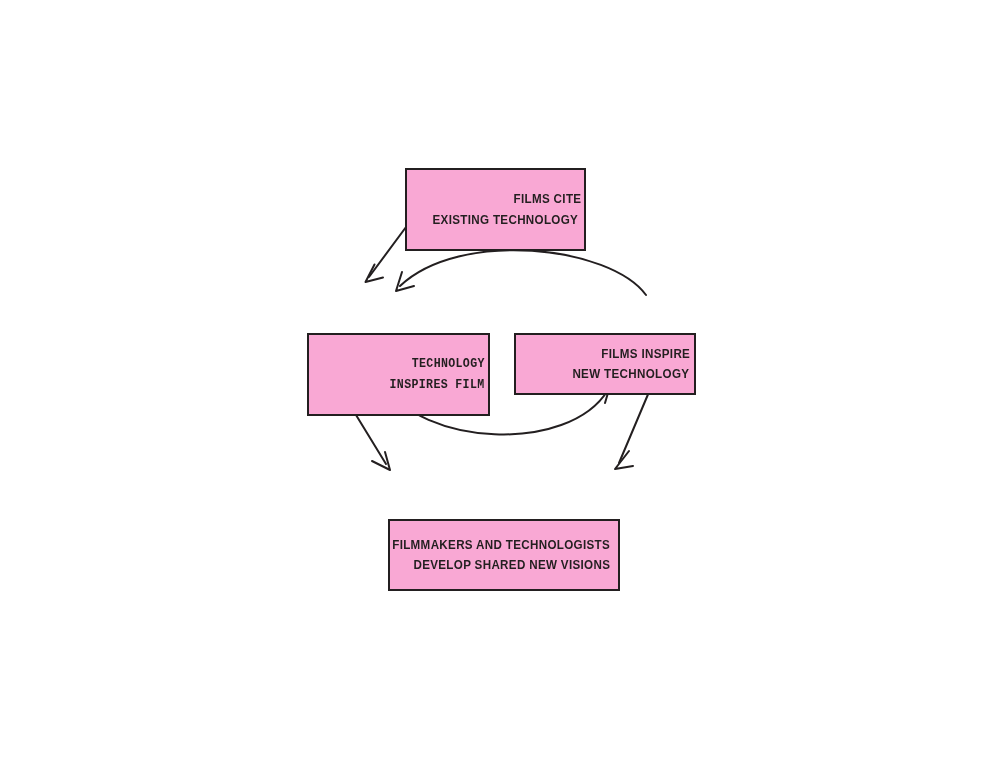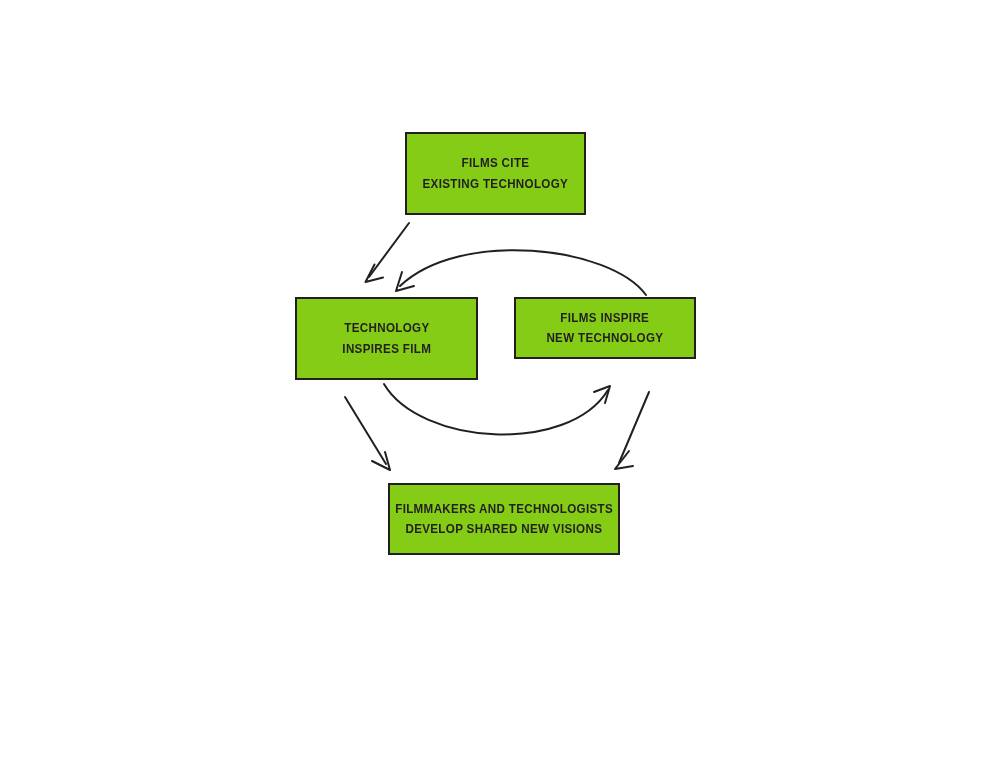--- a/index.html
+++ b/index.html
@@ -23,39 +23,40 @@
     left: 0;
     top: 0;
     width: 993px;
     height: 768px;
     pointer-events: none;
   }
   .node-box {
     position: absolute;
     box-sizing: border-box;
     border: 2px solid #231f20;
-    background: #84cc16;
+    background: #f9a8d4;
     display: flex;
     flex-direction: column;
-    align-items: center;
+    align-items: flex-end;
     justify-content: center;
     text-align: center;
+    margin-top: 36px;
   }
   .node-line {
     display: block;
     color: #231f20;
     font-weight: bold;
     font-size: 12.5px;
     letter-spacing: 0.35px;
     line-height: 1.62;
     white-space: nowrap;
     transform: scaleX(0.93);
   }
   #box-films-cite      { left: 405px; top: 132px; width: 181px; height: 83px; }
-  #box-tech-inspires   { left: 295px; top: 297px; width: 183px; height: 83px; }
+  #box-tech-inspires   { left: 307px; top: 297px; width: 183px; height: 83px; font-family: Liberation Mono, monospace; }
   #box-films-inspire   { left: 514px; top: 297px; width: 182px; height: 62px; }
   #box-shared-visions  { left: 388px; top: 483px; width: 232px; height: 72px; }
   #box-shared-visions .node-line { font-size: 12.5px; }
 </style>
 </head>
 <body>
 
 <div id="canvas">
 
   <svg id="arrow-layer" viewBox="0 0 993 768" width="993" height="768" xmlns="http://www.w3.org/2000/svg">

